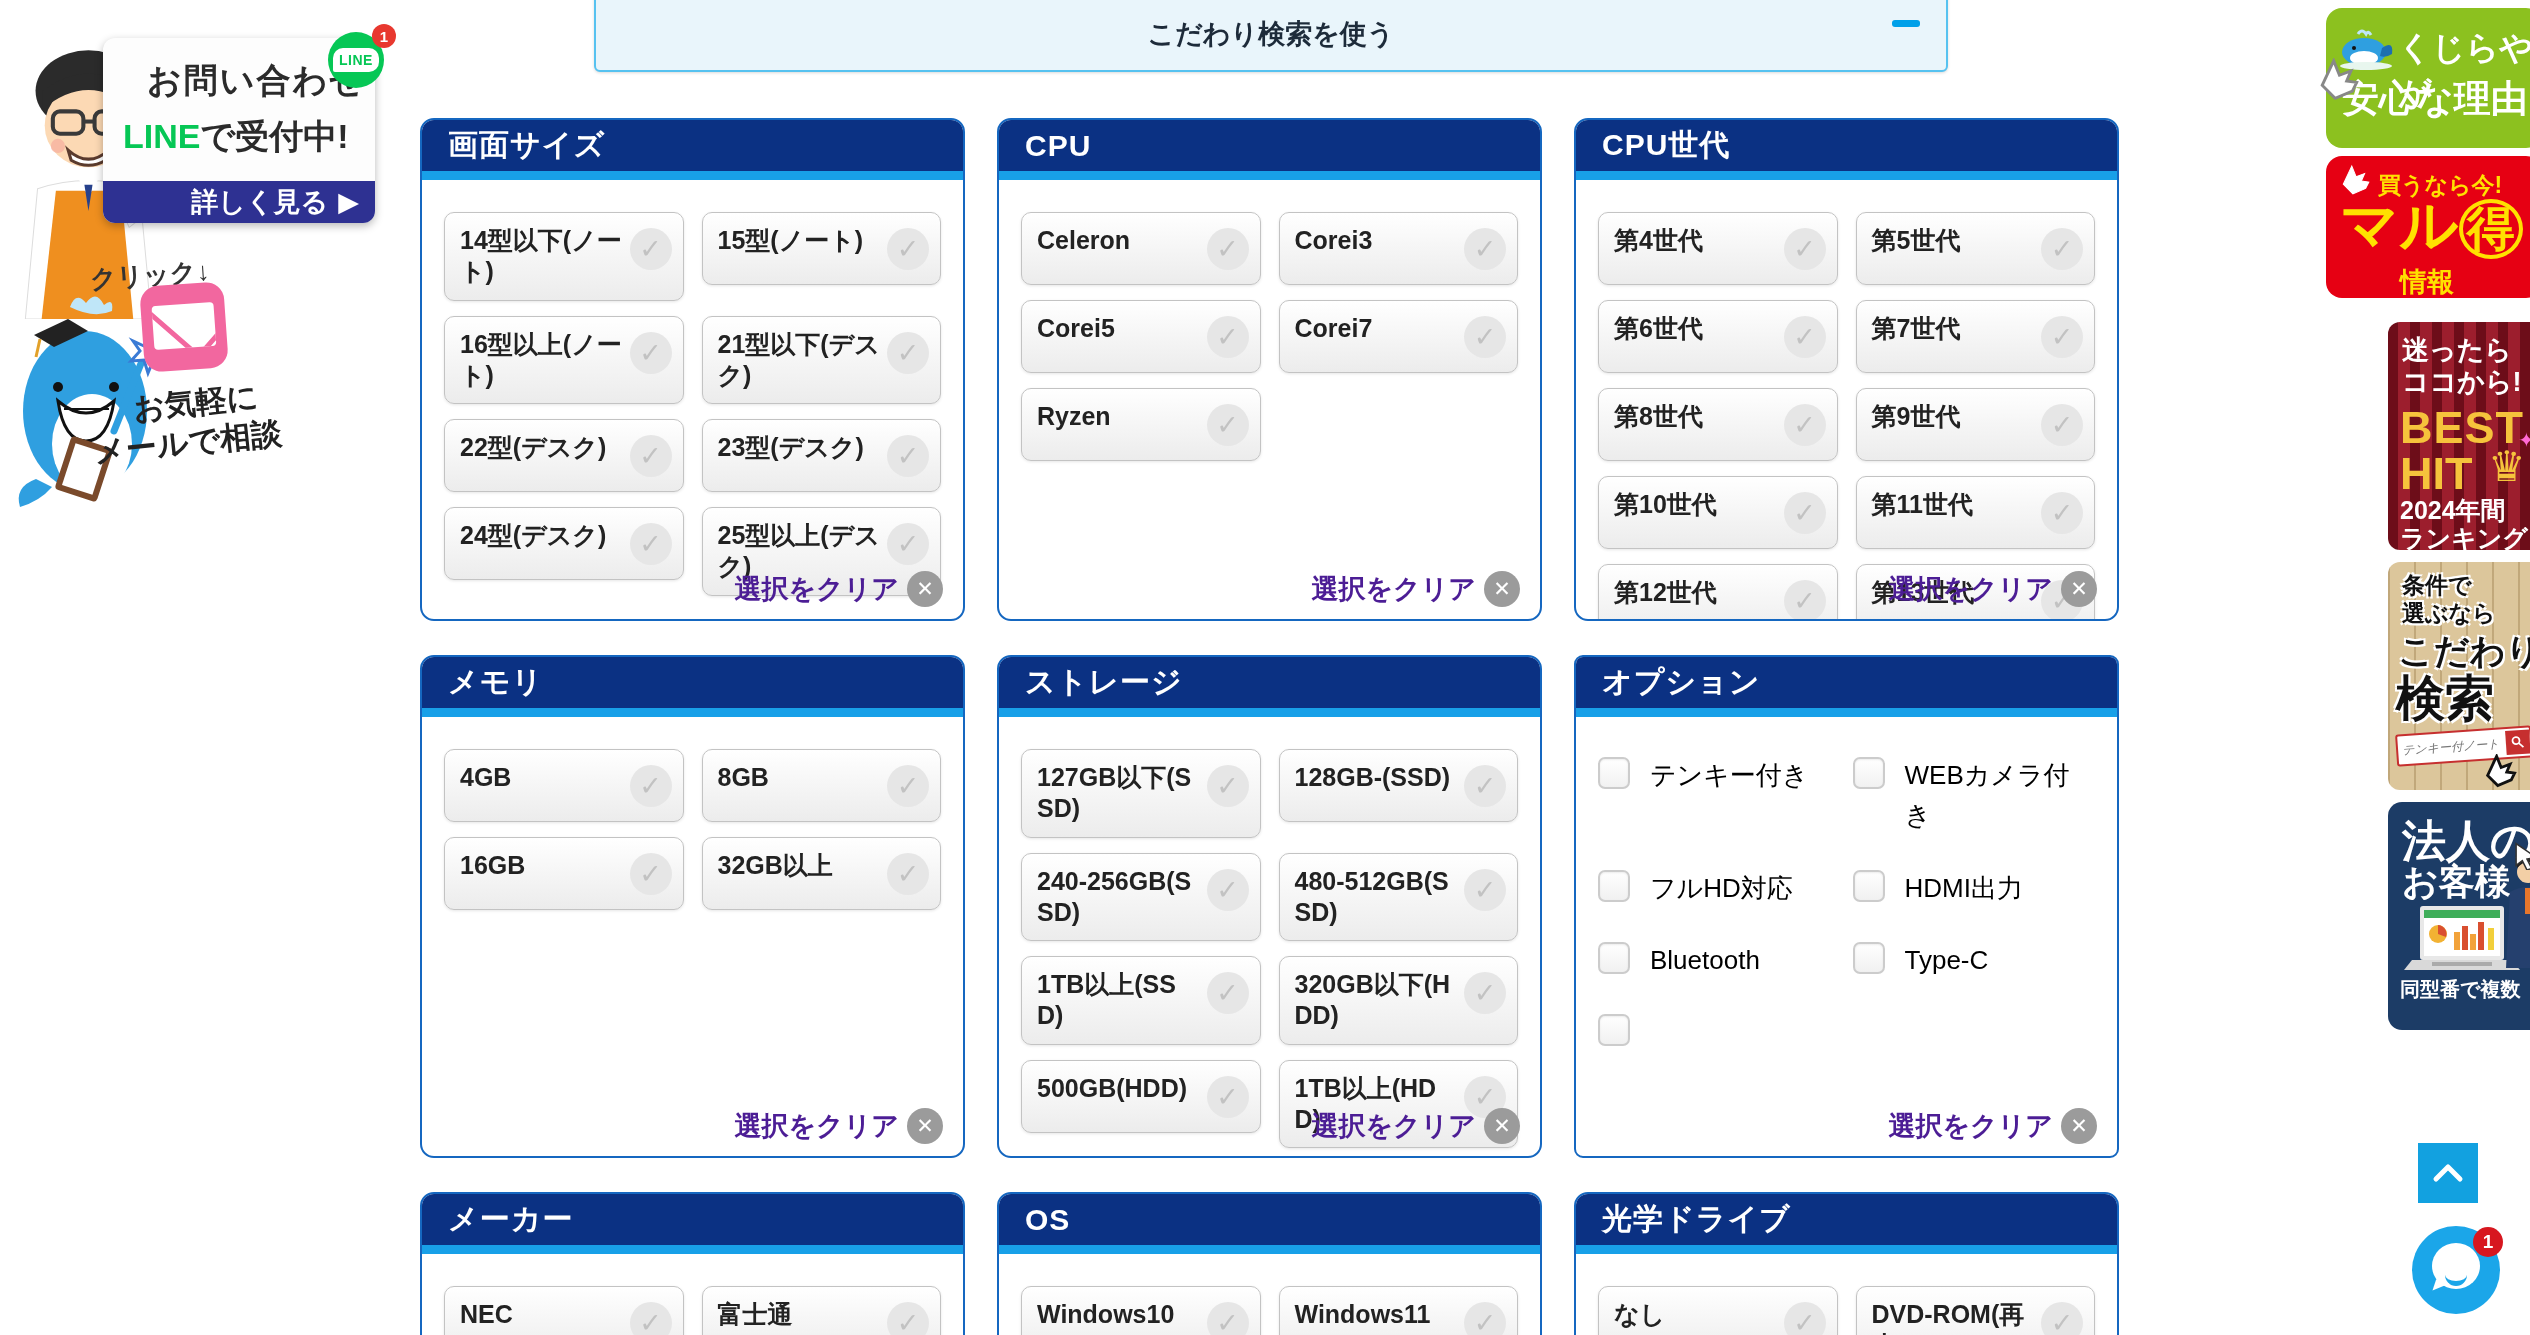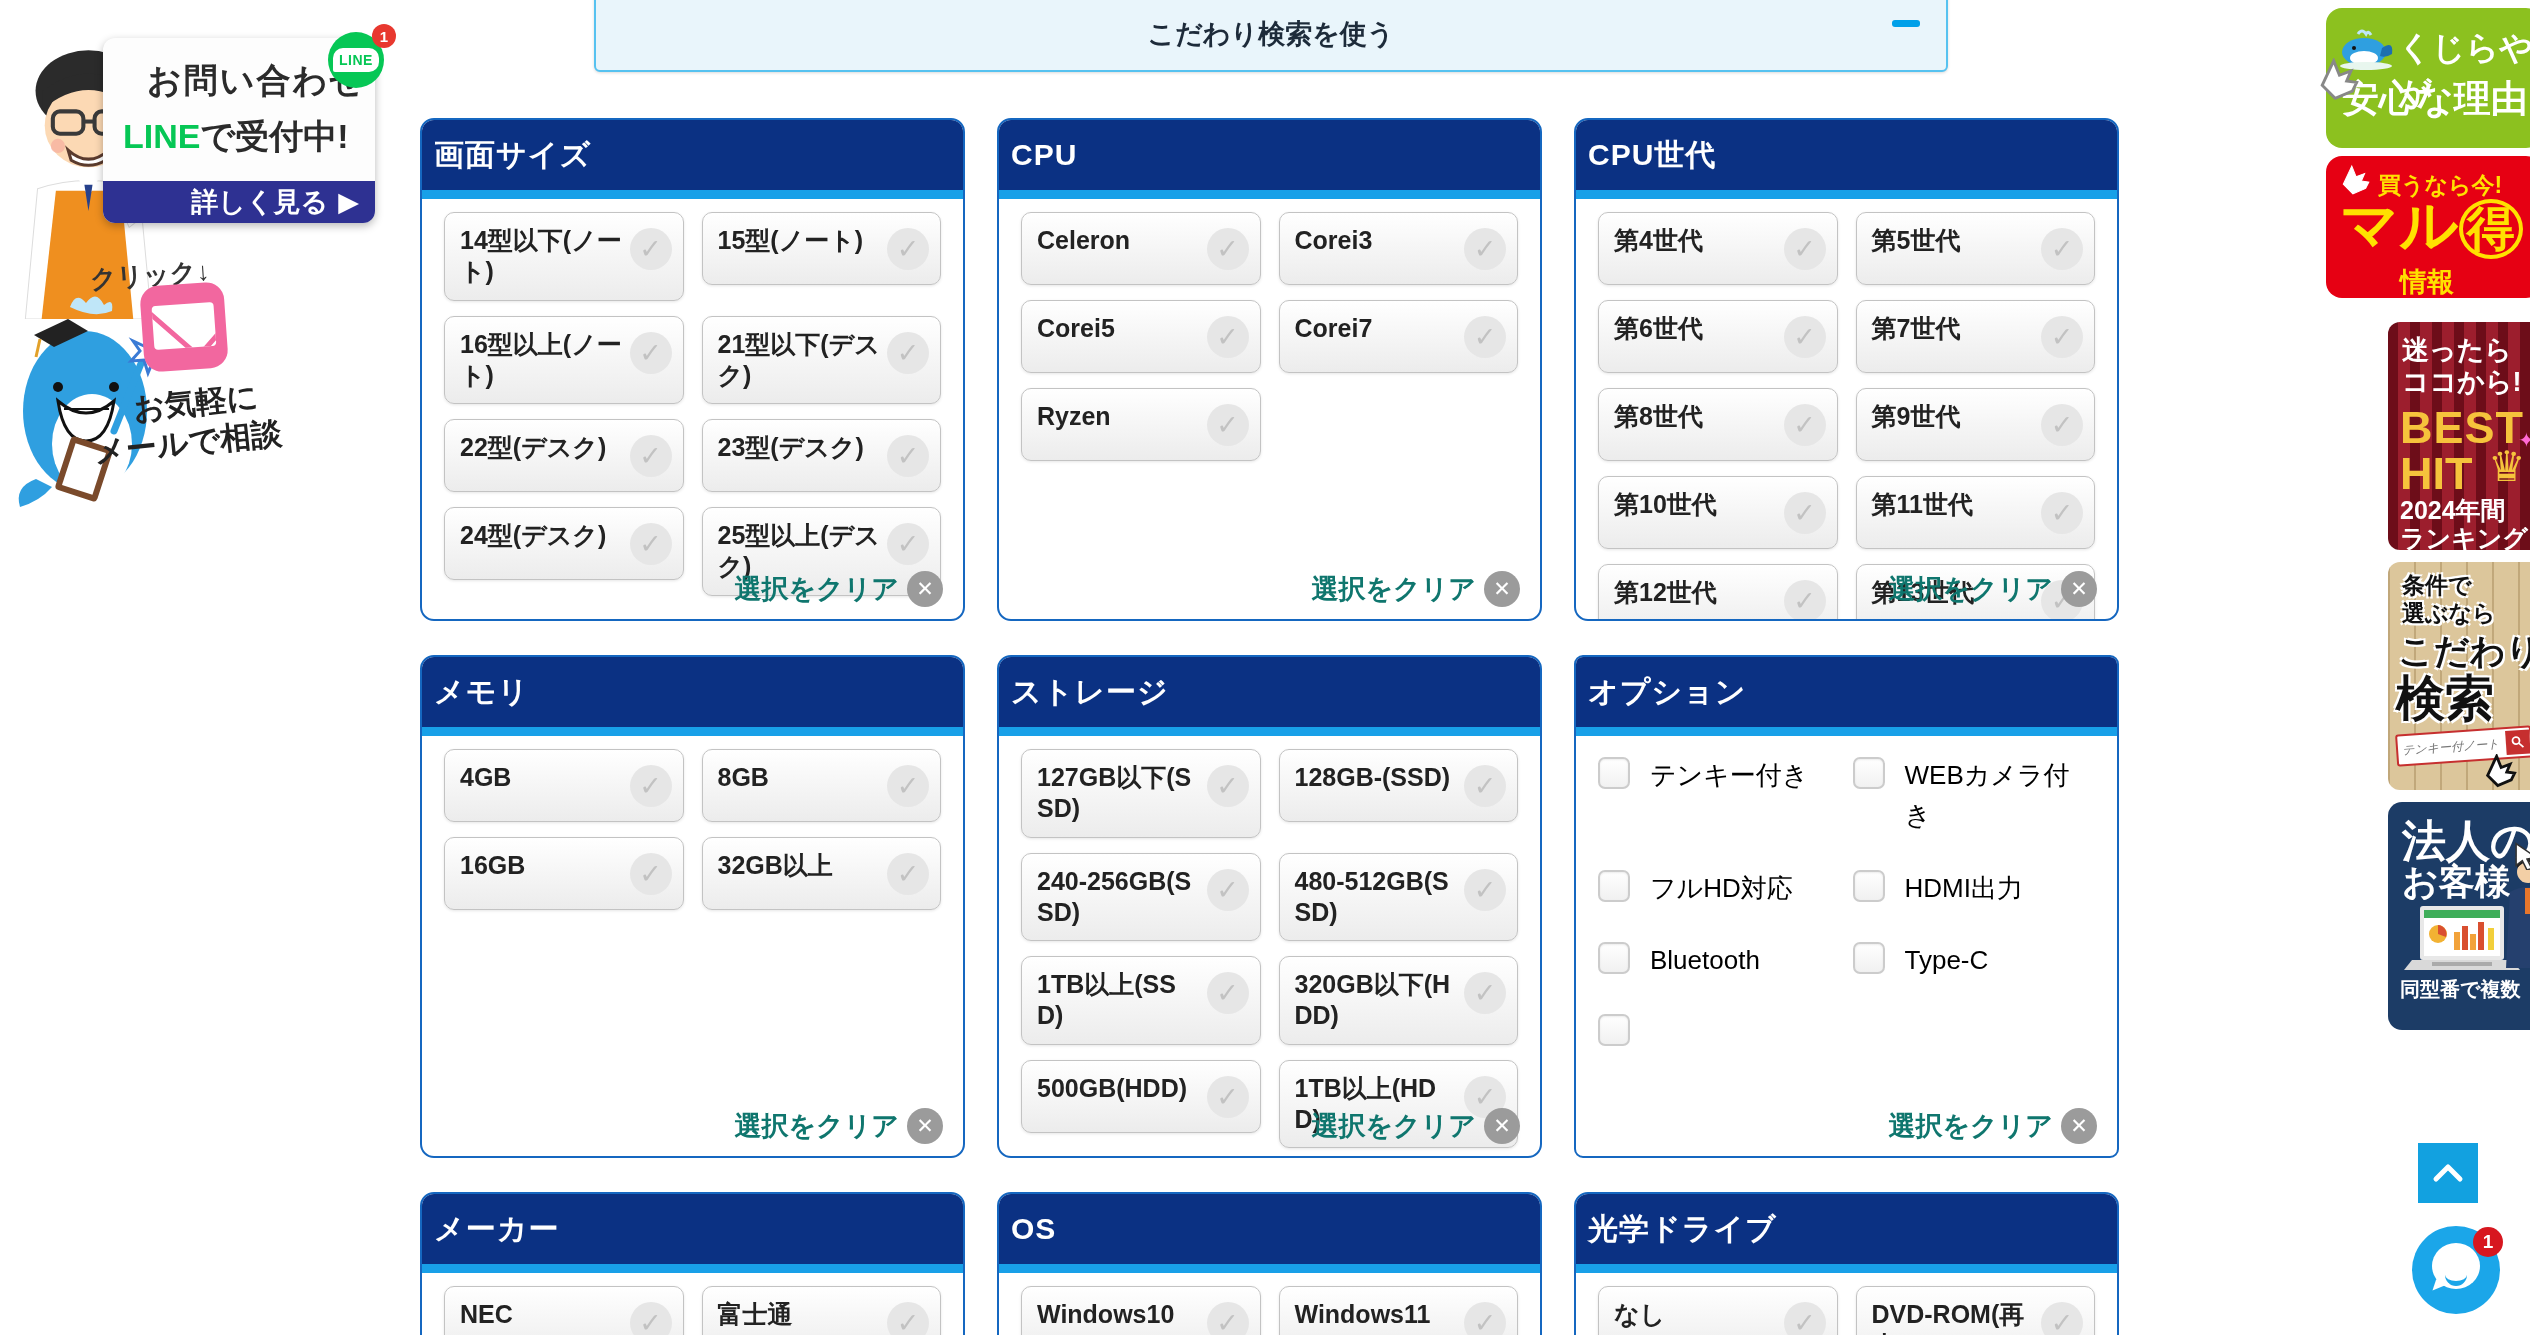--- a/index.html
+++ b/index.html
@@ -10,34 +10,34 @@
   .collapse-bar { position:absolute; left:594px; top:-26px; width:1354px; height:98px;
     background:#e9f5fb; border:2px solid #56c2f0; border-radius:6px; box-sizing:border-box;
     display:flex; align-items:center; justify-content:center; box-shadow:0 1px 3px rgba(0,0,0,.15); cursor:pointer; }
   .collapse-title { font-size:27px; font-weight:bold; color:#1d2b3a; padding-top:22px; }
   .collapse-minus { position:absolute; right:26px; top:44px; width:28px; height:7px;
     background:#00a0e9; border-radius:3px; cursor:pointer; }
 
   
   .panel { position:absolute; width:545px; height:503px; background:#fff;
     border:2px solid #1567c0; border-radius:14px; box-sizing:border-box; overflow:hidden; }
-  .panel-header { height:70px; background:#0b3183; display:flex; align-items:center; padding:0 12px; }
+  .panel-header { height:51px; background:#0b3183; display:flex; align-items:center; padding:0 26px; }
   .panel-title { color:#fff; font-weight:bold; font-size:30px; letter-spacing:1px; }
   .panel-stripe { height:9px; background:#18a0e8; }
   .panel-body { position:absolute; top:65px; bottom:0; left:0; right:0; padding:27px 22px 58px; box-sizing:border-box; }
   .btn-grid { display:grid; grid-template-columns:1fr 1fr; column-gap:18px; row-gap:15px; align-items:start; }
   .opt-btn { position:relative; min-height:73px; border:1px solid #c3c3c3; border-radius:10px;
     background:linear-gradient(#ffffff,#ececec); box-shadow:0 1px 3px rgba(0,0,0,.10);
     display:flex; align-items:flex-start; padding:12px 58px 12px 15px; box-sizing:border-box; cursor:pointer; }
   .opt-btn .lbl { font-size:25px; font-weight:bold; color:#222; line-height:1.25; word-break:break-all; }
   .check-circle { position:absolute; right:11px; top:15px; width:42px; height:42px; border-radius:50%;
     background:#e6e6e6; color:#c2c2c2; display:flex; align-items:center; justify-content:center;
     font-size:27px; font-weight:bold; }
   .clear-row { position:absolute; right:20px; bottom:12px; display:flex; align-items:center; gap:8px; cursor:pointer; }
-  .clear-label { color:#0f766e; font-weight:bold; font-size:27px; }
+  .clear-label { color:#4c1d95; font-weight:bold; font-size:27px; }
   .clear-x { width:36px; height:36px; border-radius:50%; background:#9b9b9b; color:#fff;
     display:flex; align-items:center; justify-content:center; font-size:21px; font-weight:bold; }
   .chk-grid { display:grid; grid-template-columns:1fr 1fr; column-gap:12px; row-gap:34px; padding-top:8px; align-items:start; }
   .chk-item { display:flex; align-items:flex-start; gap:20px; cursor:pointer; }
   .chk-box { flex:0 0 auto; width:32px; height:32px; border:2px solid #ccc; border-radius:7px;
     background:linear-gradient(#fff,#f1f1f1); box-shadow:inset 0 1px 2px rgba(0,0,0,.08); box-sizing:border-box; }
   .chk-label { font-size:26px; color:#000000; line-height:1.55; margin-top:-2px; }
 
   
   .line-banner { position:absolute; left:8px; top:18px; width:380px; height:302px; cursor:pointer; }

